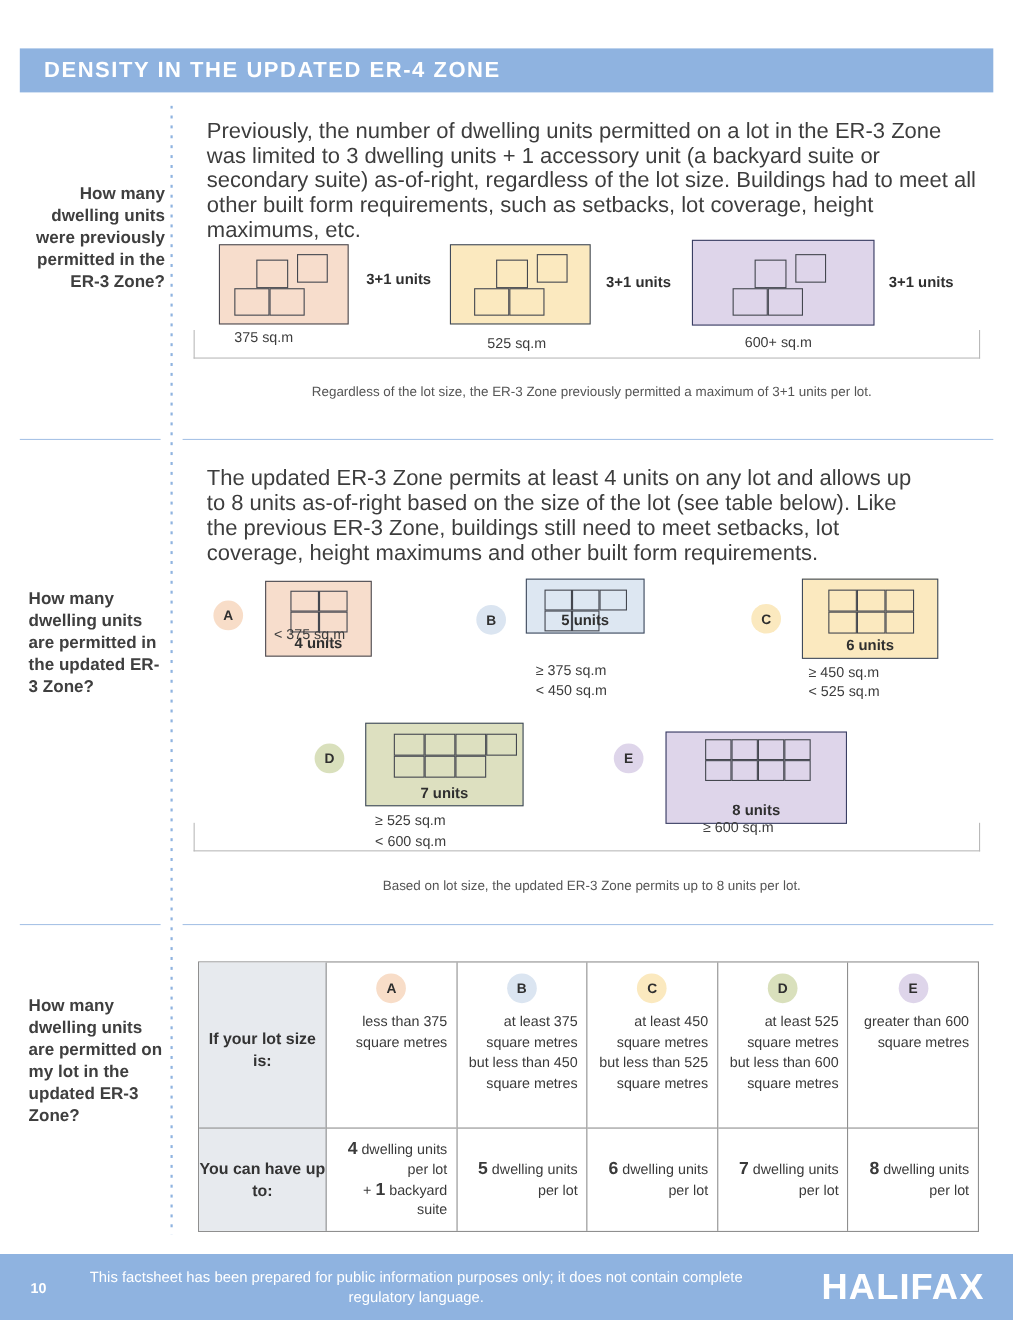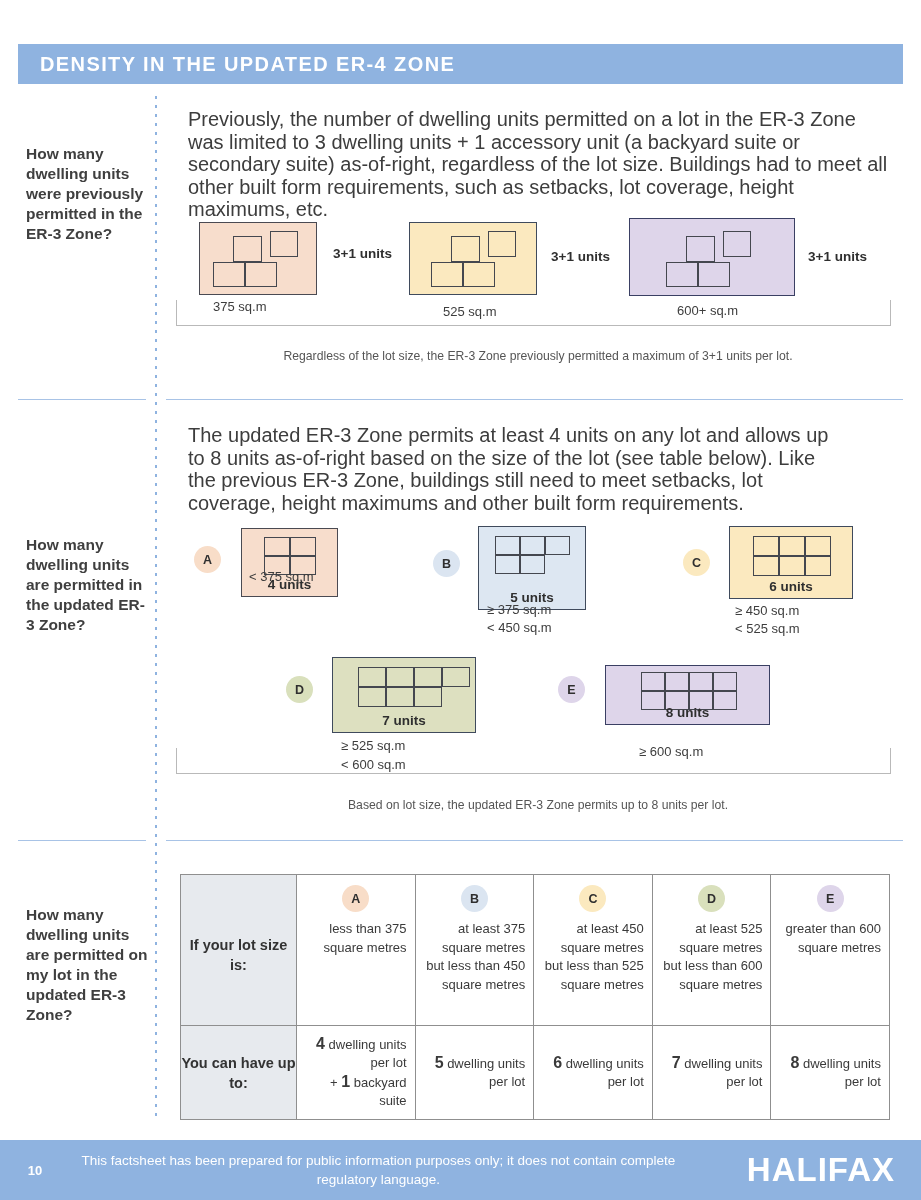--- a/index.html
+++ b/index.html
@@ -32,21 +32,21 @@
   .div-a-left{left:18px;width:128px;top:399px;}
   .div-a-right{left:166px;width:737px;top:399px;}
   .div-b-left{left:18px;width:128px;top:840px;}
   .div-b-right{left:166px;width:737px;top:840px;}
 
   
   .question{
     position:absolute;left:26px;width:124px;
     font-weight:bold;font-size:15.5px;line-height:20px;color:#3f3f3f;
   }
-  .q1{top:144px;}
+  .q1{top:167px;text-align:right;}
   .q2{top:535px;}
   .q3{top:905px;}
 
   
   .para{
     position:absolute;font-size:20px;line-height:22.5px;color:#3d3d3d;
   }
   .para1{left:188px;top:108px;width:700px;}
   .para2{left:188px;top:424px;width:660px;}
 
@@ -188,21 +188,21 @@
   <div class="lot peach" style="left:241px;top:528px;width:97px;height:69px;">
     <div class="unitbox" style="left:22px;top:8px;width:26px;height:19px;"></div>
     <div class="unitbox" style="left:48px;top:8px;width:26px;height:19px;"></div>
     <div class="unitbox" style="left:22px;top:27px;width:26px;height:19px;"></div>
     <div class="unitbox" style="left:48px;top:27px;width:26px;height:19px;"></div>
     <div class="unit-label">4 units</div>
   </div>
   <div class="sqm" style="left:249px;top:568px;">&lt; 375 sq.m</div>
 
   <div class="badge b" style="left:433px;top:550px;">B</div>
-  <div class="lot blue" style="left:478px;top:526px;width:108px;height:84px;">
+  <div class="lot blue" style="left:478px;top:526px;width:108px;height:50px;">
     <div class="unitbox" style="left:16px;top:9px;width:25px;height:19px;"></div>
     <div class="unitbox" style="left:41px;top:9px;width:25px;height:19px;"></div>
     <div class="unitbox" style="left:66px;top:9px;width:25px;height:19px;"></div>
     <div class="unitbox" style="left:16px;top:28px;width:25px;height:19px;"></div>
     <div class="unitbox" style="left:41px;top:28px;width:25px;height:19px;"></div>
     <div class="unit-label">5 units</div>
   </div>
   <div class="sqm" style="left:487px;top:601px;">≥ 375 sq.m</div>
   <div class="sqm" style="left:487px;top:619px;">&lt; 450 sq.m</div>
 
@@ -227,21 +227,21 @@
     <div class="unitbox" style="left:109px;top:9px;width:28px;height:20px;"></div>
     <div class="unitbox" style="left:25px;top:29px;width:28px;height:20px;"></div>
     <div class="unitbox" style="left:53px;top:29px;width:28px;height:20px;"></div>
     <div class="unitbox" style="left:81px;top:29px;width:28px;height:20px;"></div>
     <div class="unit-label">7 units</div>
   </div>
   <div class="sqm" style="left:341px;top:737px;">≥ 525 sq.m</div>
   <div class="sqm" style="left:341px;top:756px;">&lt; 600 sq.m</div>
 
   <div class="badge e" style="left:558px;top:676px;">E</div>
-  <div class="lot lilac" style="left:605px;top:665px;width:165px;height:60px;">
+  <div class="lot lilac" style="left:605px;top:665px;width:165px;height:84px;">
     <div class="unitbox" style="left:35px;top:6px;width:24px;height:19px;"></div>
     <div class="unitbox" style="left:59px;top:6px;width:24px;height:19px;"></div>
     <div class="unitbox" style="left:83px;top:6px;width:24px;height:19px;"></div>
     <div class="unitbox" style="left:107px;top:6px;width:24px;height:19px;"></div>
     <div class="unitbox" style="left:35px;top:25px;width:24px;height:19px;"></div>
     <div class="unitbox" style="left:59px;top:25px;width:24px;height:19px;"></div>
     <div class="unitbox" style="left:83px;top:25px;width:24px;height:19px;"></div>
     <div class="unitbox" style="left:107px;top:25px;width:24px;height:19px;"></div>
     <div class="unit-label">8 units</div>
   </div>

